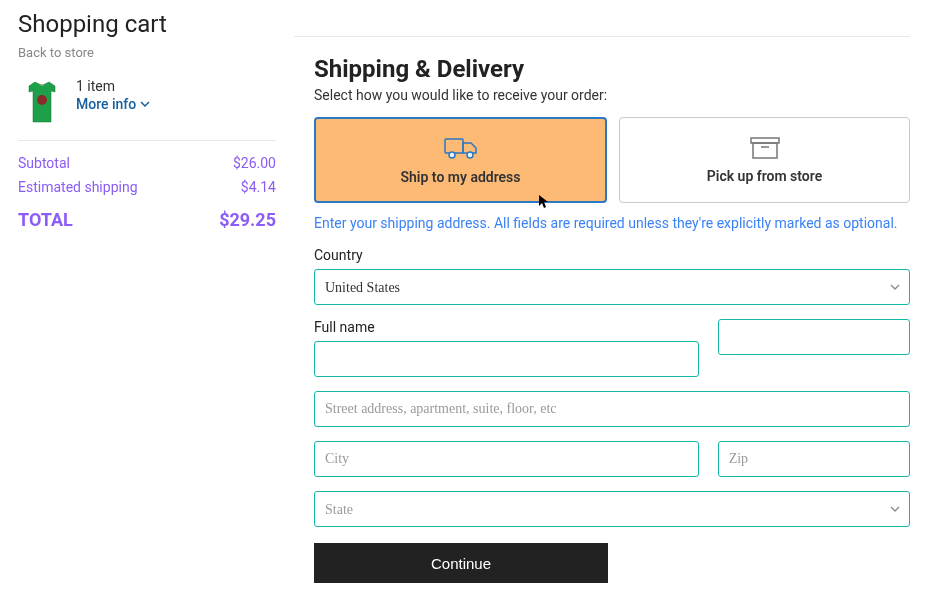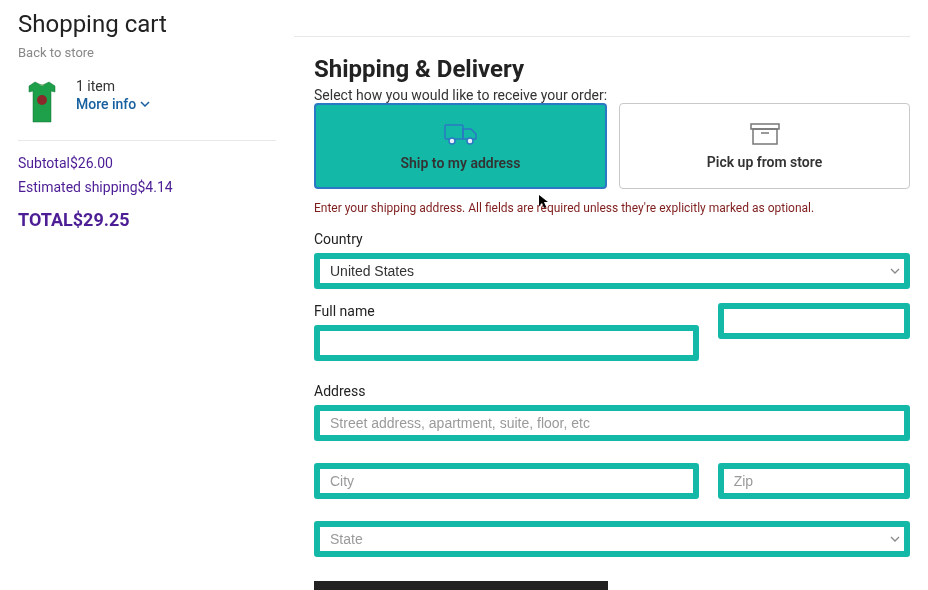--- a/index.html
+++ b/index.html
@@ -7,33 +7,33 @@
     .container{display:flex;padding:10px 18px}
     .left{width:276px;flex-shrink:0;padding-right:18px}
     .cart-title{font-size:24px;font-weight:400;margin-bottom:4px;color:#222}
     .back-link{font-size:13px;color:#888;cursor:pointer;display:inline-block;margin-bottom:10px}
     .cart-item{display:flex;align-items:flex-start;padding:8px 0 14px;border-bottom:1px solid #e8e8e8}
     .thumb{width:48px;height:48px;border-radius:2px;display:flex;align-items:center;justify-content:center;margin-right:10px}
     .item-meta{display:flex;flex-direction:column;gap:2px}
     .item-count{font-size:14px;color:#333}
     .more-info{font-size:14px;color:#1660a0;font-weight:500;cursor:pointer;display:flex;align-items:center;gap:4px}
     .summary{padding-top:10px}
-    .row{display:flex;justify-content:flex-start;font-size:14px;color:#4c1d95;padding:4px 0}
+    .row{display:flex;justify-content:space-between;font-size:14px;color:#8b5cf6;padding:4px 0}
     .row.total{font-weight:700;font-size:18px;margin-top:6px}
     .right{flex:1;padding-left:20px;border-top:1px solid #e8e8e8;padding-top:18px;margin-top:26px}
     .sec-title{font-size:24px;font-weight:700;margin-bottom:4px}
-    .sec-sub{font-size:14px;color:#333;margin-bottom:0}
+    .sec-sub{font-size:14px;color:#333;margin-bottom:14px}
     .options{display:flex;gap:12px;margin-bottom:12px}
     .opt{flex:1;border:1px solid #c9c9c9;border-radius:4px;height:86px;display:flex;flex-direction:column;align-items:center;justify-content:center;gap:8px;cursor:pointer;font-size:14px;font-weight:600;color:#333}
-    .opt.selected{border:2px solid #2b78c4;background:#14b8a6}
-    .desc{font-size:12px;color:#7f1d1d;margin-bottom:16px}
+    .opt.selected{border:2px solid #2b78c4;background:#fdba74}
+    .desc{font-size:14px;color:#3b82f6;margin-bottom:16px}
     .label{font-size:14px;font-weight:400;margin-bottom:6px;display:block}
-    .field-row{display:flex;gap:19px;margin-bottom:22px}
+    .field-row{display:flex;gap:19px;margin-bottom:14px}
     .field{flex:1}
-    input,select{width:100%;height:36px;border:6px solid #14b8a6;border-radius:3px;padding:0 10px;font-size:14px;color:#333;background:#fff;font-family:Liberation Sans, sans-serif}
+    input,select{width:100%;height:36px;border:1px solid #14b8a6;border-radius:3px;padding:0 10px;font-size:14px;color:#333;background:#fff;font-family:Liberation Serif, serif}
     select{appearance:none;-webkit-appearance:none;background-image:none;position:relative}
     .select-wrap{position:relative}
     .select-wrap .chev{position:absolute;right:10px;top:50%;transform:translateY(-50%);pointer-events:none;color:#888}
     input::placeholder{color:#9a9a9a}
     .continue{width:294px;height:40px;background:#222;color:#fff;border:none;font-size:15px;font-weight:500;cursor:pointer;margin-top:2px}
     .cursor-ptr{position:absolute;left:538px;top:194px;pointer-events:none}
     svg{display:block}
   </style>
 </head>
 <body>
@@ -122,21 +122,20 @@
     <div class="field-row">
       <div class="field" style="flex:2">
         <label class="label">Full name</label>
         <input type="text" value="" style="">
       </div>
       <div class="field" style="flex:1">
         <input type="text" value="" style="">
       </div>
     </div>
 
-    <label class="label">Address</label>
     <div class="field-row">
       <div class="field">
         <input type="text" placeholder="Street address, apartment, suite, floor, etc" style="">
       </div>
     </div>
     <div class="field-row">
       <div class="field" style="flex:2">
         <input type="text" placeholder="City" style="">
       </div>
       <div class="field" style="flex:1">

